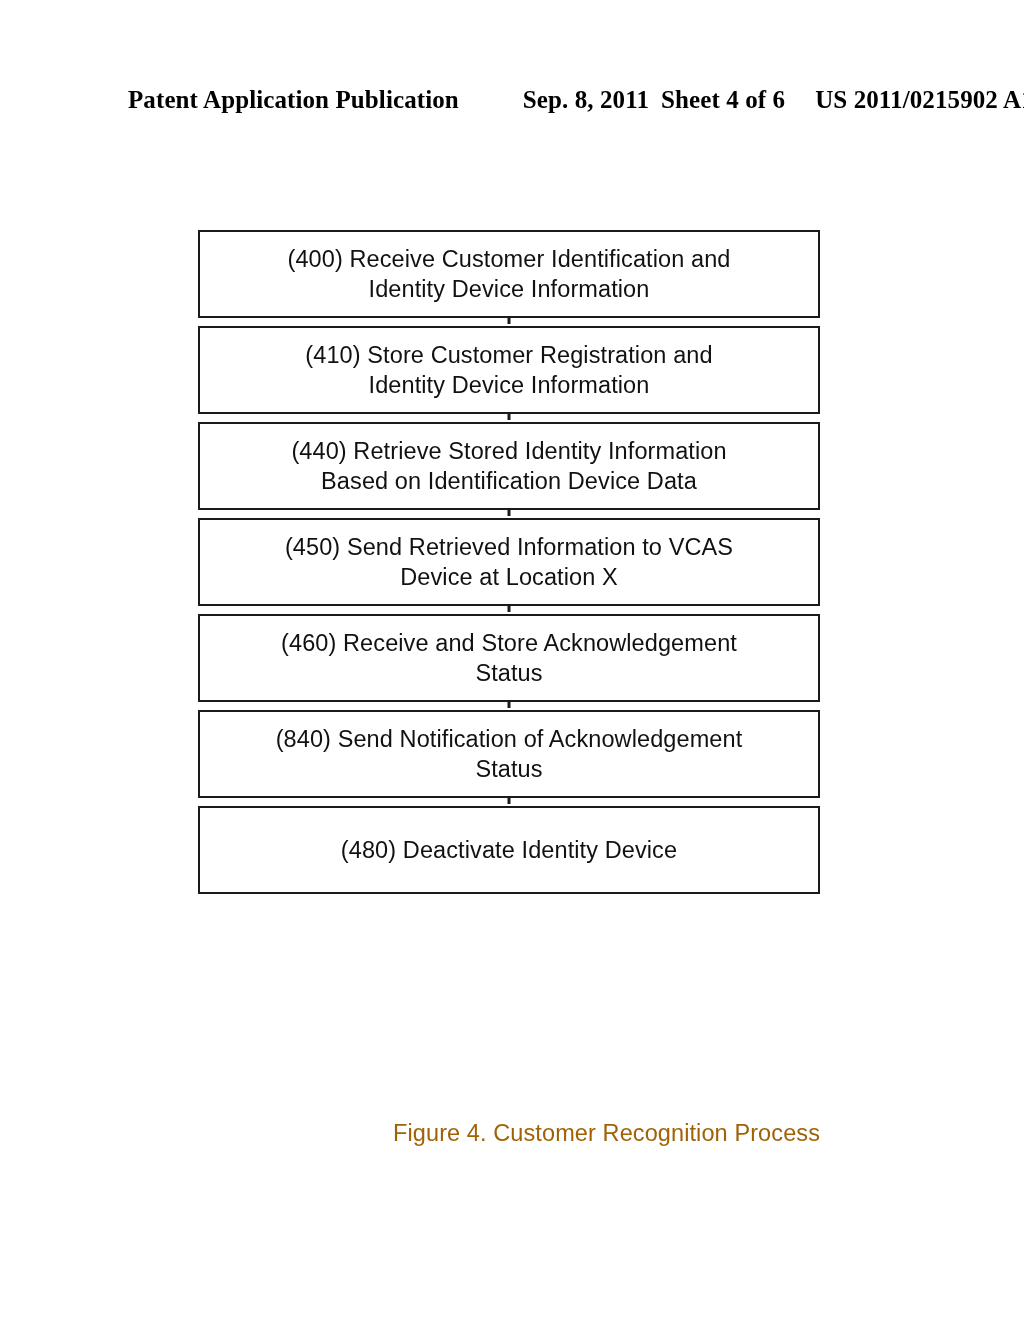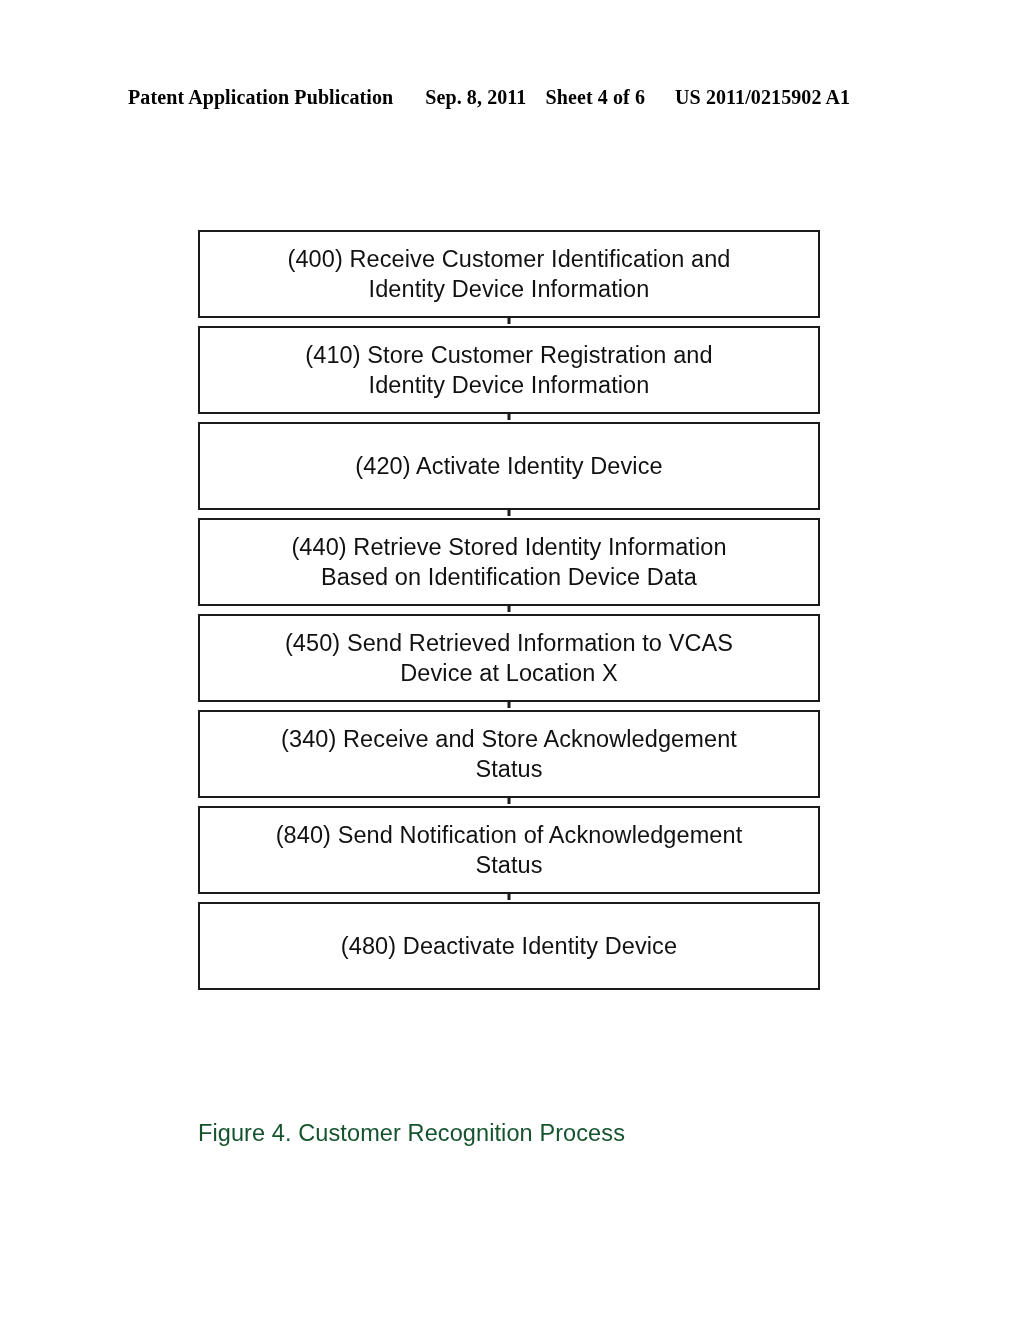--- a/index.html
+++ b/index.html
@@ -21,27 +21,27 @@
   #patent-header {
     position: absolute;
     top: 86px;
     left: 128px;
     width: 768px;
     height: 26px;
     display: flex;
     align-items: baseline;
     font-family: "Liberation Serif", "DejaVu Serif", serif;
     font-weight: bold;
-    font-size: 20px;
+    font-size: 25px;
     letter-spacing: 0.1px;
     white-space: nowrap;
   }
   #patent-header .hdr-pub   { flex: 0 0 auto; }
-  #patent-header .hdr-date  { flex: 0 0 auto; margin-left: 32px; }
-  #patent-header .hdr-sheet { flex: 0 0 auto; margin-left: 19px; }
+  #patent-header .hdr-date  { flex: 0 0 auto; margin-left: 64px; }
+  #patent-header .hdr-sheet { flex: 0 0 auto; margin-left: 12px; }
   #patent-header .hdr-docnum{ flex: 0 0 auto; margin-left: 30px; }
 
   
   #flowchart {
     position: absolute;
     left: 198px;
     top: 230px;
     width: 622px;
   }
   .flow-step {
@@ -77,24 +77,24 @@
     height: 8px;
     background: #1a1a1a;
   }
 
   
   #figure-caption {
     position: absolute;
     left: 198px;
     top: 1120px;
     width: 622px;
-    text-align: left;
+    text-align: right;
     font-size: 23.5px;
     letter-spacing: 0.1px;
-    color: #14532d;
+    color: #a16207;
   }
 </style>
 </head>
 <body>
 
 <div id="patent-header">
   <span class="hdr-pub">Patent Application Publication</span>
   <span class="hdr-date">Sep. 8, 2011</span>
   <span class="hdr-sheet">Sheet 4 of 6</span>
   <span class="hdr-docnum">US 2011/0215902 A1</span>
@@ -103,32 +103,29 @@
 <div id="flowchart">
     <div class="flow-step has-connector">
       <span class="step-text">(400) Receive Customer Identification and
 Identity Device Information</span>
     </div>
     <div class="flow-step has-connector">
       <span class="step-text">(410) Store Customer Registration and
 Identity Device Information</span>
     </div>
     <div class="flow-step has-connector">
-      <span class="step-text">(420) Activate Identity Device</span>
-    </div>
-    <div class="flow-step has-connector">
       <span class="step-text">(440) Retrieve Stored Identity Information
 Based on Identification Device Data</span>
     </div>
     <div class="flow-step has-connector">
       <span class="step-text">(450) Send Retrieved Information to VCAS
 Device at Location X</span>
     </div>
     <div class="flow-step has-connector">
-      <span class="step-text">(340) Receive and Store Acknowledgement
+      <span class="step-text">(460) Receive and Store Acknowledgement
 Status</span>
     </div>
     <div class="flow-step has-connector">
       <span class="step-text">(840) Send Notification of Acknowledgement
 Status</span>
     </div>
     <div class="flow-step">
       <span class="step-text">(480) Deactivate Identity Device</span>
     </div>
   </div>

